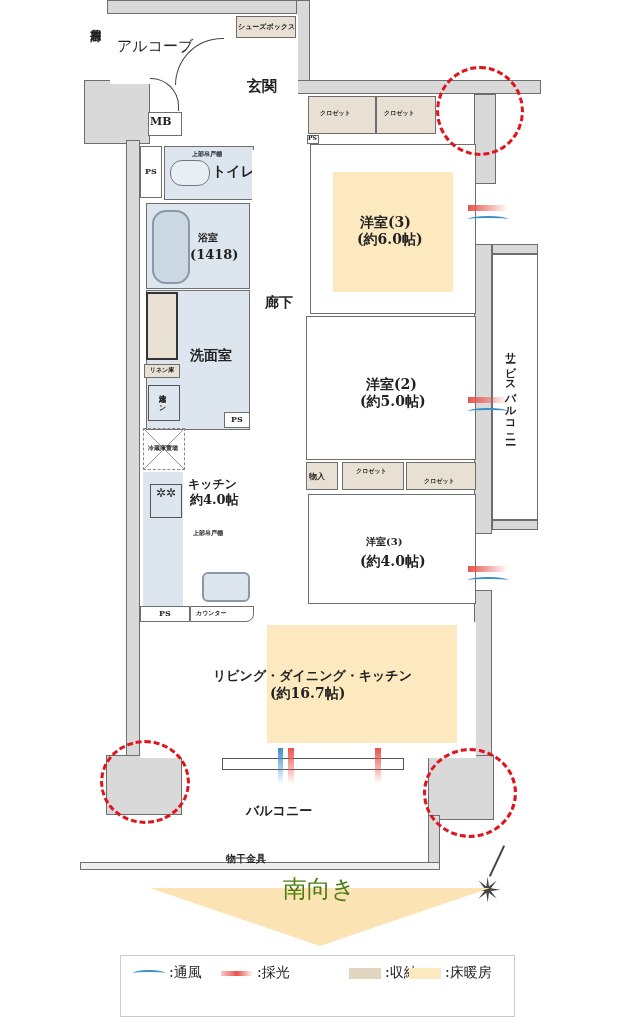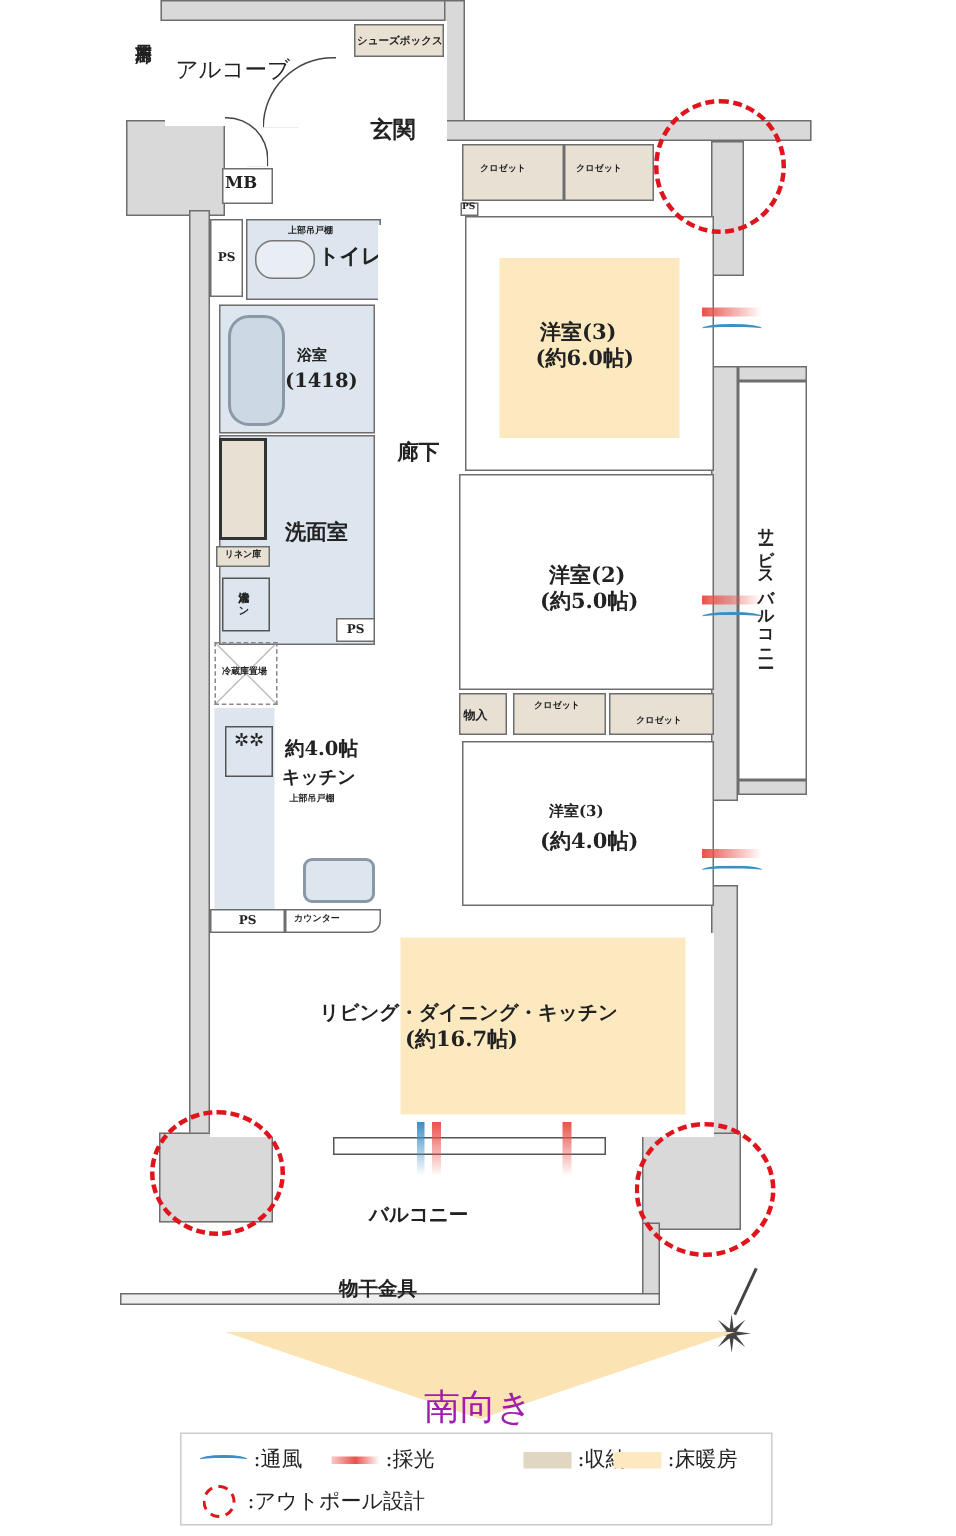--- a/index.html
+++ b/index.html
@@ -79,21 +79,21 @@
 <div class="label small" style="left:224px;top:415px;width:26px;">PS</div>
 
 <div class="room" style="left:252px;top:150px;width:52px;height:330px;border:none;"></div>
 <div class="label" style="left:265px;top:294px;font-size:14px;">廊下</div>
 
 <div class="abs" style="left:143px;top:428px;width:40px;height:40px;border:1px dashed #888;background:linear-gradient(45deg,transparent 49%,#999 50%,transparent 51%),linear-gradient(-45deg,transparent 49%,#999 50%,transparent 51%);"></div>
 <div class="label tiny" style="left:143px;top:445px;width:40px;">冷蔵庫置場</div>
 
 <div class="room wet" style="left:143px;top:472px;width:40px;height:134px;border:none;"></div>
 <div class="abs" style="left:150px;top:484px;width:30px;height:32px;border:1px solid #555;font-size:12px;text-align:center;line-height:16px;">✲✲</div>
-<div class="label" style="left:188px;top:478px;font-size:12px;margin-top:34px;">キッチン</div>
+<div class="label" style="left:188px;top:478px;font-size:12px;">キッチン</div>
 <div class="label" style="left:190px;top:493px;font-size:13px;">約4.0帖</div>
 <div class="label tiny" style="left:193px;top:530px;">上部吊戸棚</div>
 <div class="abs" style="left:202px;top:572px;width:48px;height:30px;border:2px solid #8a98a8;border-radius:6px;background:#dde6ef;box-sizing:border-box;"></div>
 <div class="room" style="left:140px;top:606px;width:50px;height:16px;"></div>
 <div class="label small" style="left:140px;top:609px;width:50px;">PS</div>
 <div class="abs" style="left:190px;top:606px;width:64px;height:16px;border:1px solid #6e6e6e;border-bottom-right-radius:8px;box-sizing:border-box;"></div>
 <div class="label tiny" style="left:196px;top:610px;">カウンター</div>
 
 <div class="storage" style="left:308px;top:96px;width:68px;height:38px;"></div>
 <div class="label tiny" style="left:320px;top:110px;">クロゼット</div>
@@ -123,56 +123,52 @@
 <div class="room" style="left:492px;top:254px;width:46px;height:266px;"></div>
 <div class="label vert" style="left:503px;top:344px;font-size:11px;">サービスバルコニー</div>
 
 <div class="room" style="left:140px;top:622px;width:336px;height:136px;border:none;"></div>
 <div class="heat" style="left:267px;top:625px;width:190px;height:118px;"></div>
 <div class="label" style="left:213px;top:669px;font-size:13px;">リビング・ダイニング・キッチン</div>
 <div class="label" style="left:270px;top:685px;font-size:14px;">(約16.7帖)</div>
 <div class="abs" style="left:222px;top:758px;width:180px;height:10px;border:1px solid #555;"></div>
 
 <div class="label" style="left:246px;top:804px;font-size:13px;">バルコニー</div>
-<div class="label tiny" style="left:226px;top:853px;font-size:13px;">物干金具</div>
+<div class="label tiny" style="left:226px;top:853px;font-size:10px;">物干金具</div>
 
 <div class="abs" style="left:468px;top:205px;width:40px;height:6px;background:linear-gradient(90deg,#e8524a,rgba(232,82,74,0));"></div>
 <div class="abs" style="left:468px;top:216px;width:40px;height:4px;border-top:2px solid #3a8fc7;border-radius:50%;"></div>
 <div class="abs" style="left:468px;top:397px;width:40px;height:6px;background:linear-gradient(90deg,#e8524a,rgba(232,82,74,0));"></div>
 <div class="abs" style="left:468px;top:408px;width:40px;height:4px;border-top:2px solid #3a8fc7;border-radius:50%;"></div>
 <div class="abs" style="left:468px;top:566px;width:40px;height:6px;background:linear-gradient(90deg,#e8524a,rgba(232,82,74,0));"></div>
 <div class="abs" style="left:468px;top:577px;width:40px;height:4px;border-top:2px solid #3a8fc7;border-radius:50%;"></div>
 <div class="abs" style="left:278px;top:748px;width:5px;height:36px;background:linear-gradient(180deg,#3a8fc7,rgba(58,143,199,0));"></div>
 <div class="abs" style="left:288px;top:748px;width:6px;height:36px;background:linear-gradient(180deg,#e8524a,rgba(232,82,74,0));"></div>
 <div class="abs" style="left:375px;top:748px;width:6px;height:36px;background:linear-gradient(180deg,#e8524a,rgba(232,82,74,0));"></div>
 
 <div class="outpole" style="left:436px;top:66px;width:88px;height:90px;"></div>
 <div class="outpole" style="left:100px;top:740px;width:90px;height:84px;"></div>
 <div class="outpole" style="left:423px;top:748px;width:94px;height:90px;"></div>
 
 <div class="abs" style="left:468px;top:870px;width:40px;height:40px;font-size:34px;line-height:40px;text-align:center;color:#444;">✴</div>
 <div class="abs" style="left:496px;top:844px;width:2px;height:34px;background:#444;transform:rotate(25deg);"></div>
 
 <div class="abs" style="left:150px;top:888px;width:0;height:0;border-left:170px solid transparent;border-right:170px solid transparent;border-top:58px solid #fbe3b4;"></div>
-<div class="label" style="left:255px;top:925px;width:128px;font-size:24px;font-weight:normal;color:#a21caf;">南向き</div>
+<div class="label" style="left:255px;top:876px;width:128px;font-size:24px;font-weight:normal;color:#4d7c0f;">南向き</div>
 
 <div class="legend">
   <div class="row" style="left:12px;top:8px;">
     <span class="sw" style="height:4px;border-top:2px solid #3a8fc7;border-radius:50%;"></span>
     <span>:通風</span>
   </div>
   <div class="row" style="left:100px;top:8px;">
     <span class="sw" style="height:5px;background:linear-gradient(90deg,rgba(232,82,74,0.3),#e8524a,rgba(232,82,74,0));"></span>
     <span>:採光</span>
   </div>
   <div class="row" style="left:196px;top:8px;margin-left:32px;">
     <span class="sw" style="background:#e0d6c2;"></span>
     <span>:収納</span>
   </div>
   <div class="row" style="left:288px;top:8px;">
     <span class="sw" style="background:#fde9c0;"></span>
     <span>:床暖房</span>
   </div>
-  <div class="row" style="left:14px;top:34px;">
-    <span style="display:inline-block;width:22px;height:22px;border:2px dashed #e0141c;border-radius:50%;box-sizing:border-box;margin-right:8px;"></span>
-    <span>:アウトポール設計</span>
-  </div>
 </div>
 
 </body></html>

